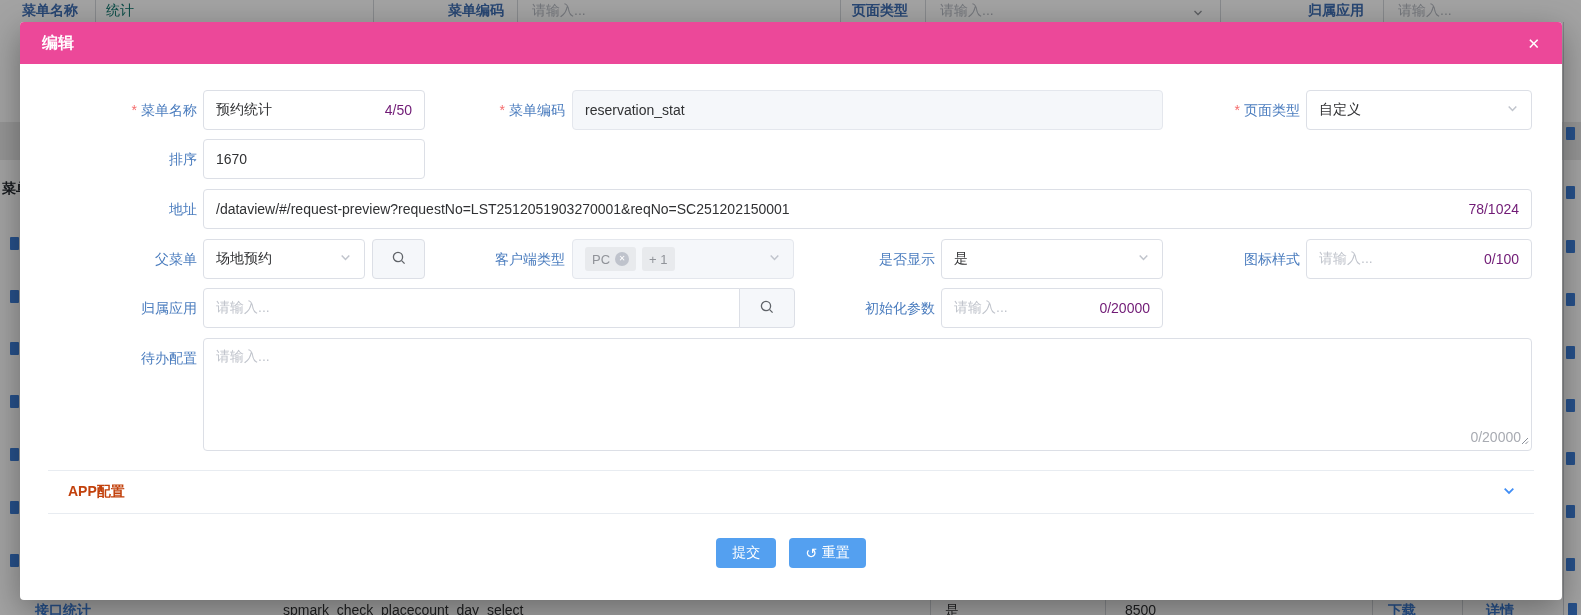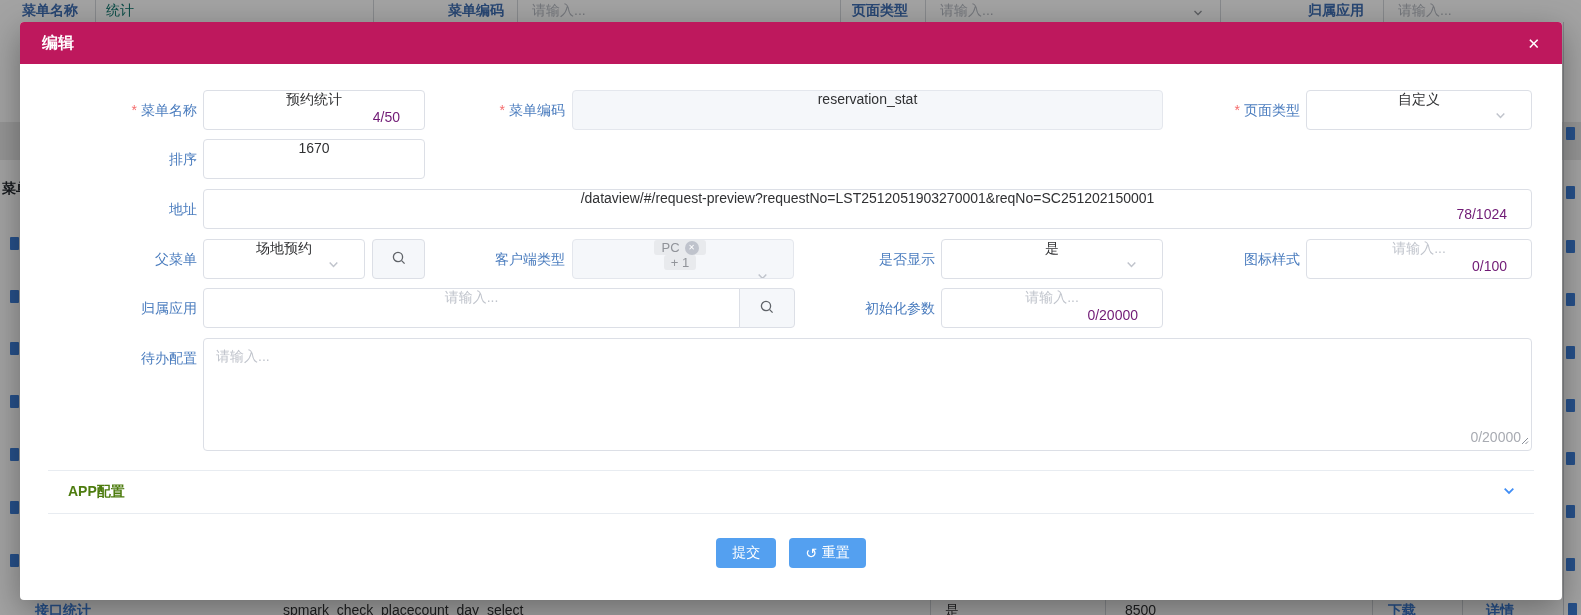--- a/index.html
+++ b/index.html
@@ -23,32 +23,32 @@
   .blink { color:#3d7fd9; font-weight:700; }
   .rline { position:absolute; top:22px; bottom:0; left:1563px; width:1px; background:#cfd2d8; }
 
   
   .overlay { position:absolute; inset:0; background:rgba(0,0,0,0.36); z-index:5; }
 
   
   .modal { position:absolute; left:20px; top:22px; width:1542px; height:578px;
     background:#fff; border-radius:4px; z-index:10;
     box-shadow:0 10px 34px rgba(0,0,0,0.35); }
-  .m-header { position:absolute; top:0; left:0; right:0; height:42px; background:#be185d;
+  .m-header { position:absolute; top:0; left:0; right:0; height:42px; background:#ec4899;
     border-radius:4px 4px 0 0; display:flex; align-items:center; padding:0 22px; }
   .m-title { color:#fff; font-size:16px; font-weight:700; }
   .m-close { margin-left:auto; color:#fff; font-size:15px; cursor:pointer; line-height:1; }
 
   .lbl { position:absolute; width:130px; height:40px; line-height:40px; text-align:right;
     color:#4a7cbe; white-space:nowrap; }
   .lbl .star { color:#f56c6c; margin-right:4px; }
 
   .ctl { position:absolute; height:40px; border:1px solid #dcdfe6; border-radius:4px;
-    background:#fff; display:flex; align-items:center; padding:0 24px; color:#303133;
-    overflow:hidden; white-space:nowrap;flex-direction:column; }
+    background:#fff; display:flex; align-items:center; padding:0 12px; color:#303133;
+    overflow:hidden; white-space:nowrap; }
   .ctl.disabled { background:#f5f7fa; border-color:#e4e7ed; }
   .ctl .ph { color:#c0c4cc; }
   .ctl .cnt { margin-left:auto; color:#701a75; padding-left:8px; }
   .ctl .chev { margin-left:auto; flex:0 0 auto; }
 
   .sbtn { position:absolute; height:40px; border:1px solid #dcdfe6; border-radius:4px;
     background:#f5f7fa; display:flex; align-items:center; justify-content:center; cursor:pointer; }
   .sbtn.append { border-radius:0 4px 4px 0; }
 
   .tag { height:24px; display:inline-flex; align-items:center; background:#e8eaed;
@@ -57,21 +57,21 @@
     font-size:8px; line-height:14px; text-align:center; margin-left:5px; cursor:pointer; }
 
   .txa { position:absolute; border:1px solid #dcdfe6; border-radius:4px; background:#fff; }
   .txa .ph { position:absolute; top:9px; left:12px; color:#c0c4cc; }
   .txa .cnt { position:absolute; right:10px; bottom:5px; color:#a8abb2; }
   .txa .grip { position:absolute; right:2px; bottom:2px; }
 
   .collapse { position:absolute; left:28px; width:1486px; top:448px; height:44px;
     border-top:1px solid #e8ecf1; border-bottom:1px solid #e8ecf1;
     display:flex; align-items:center; padding:0 18px 0 20px; cursor:pointer; }
-  .collapse .ttl { color:#4d7c0f; font-weight:700; }
+  .collapse .ttl { color:#c2410c; font-weight:700; }
   .collapse .chev { margin-left:auto; }
 
   .btn-row { position:absolute; top:516px; left:0; right:0; display:flex;
     justify-content:center; gap:13px; }
   .btn { height:30px; border:none; border-radius:4px; background:#54a0f0; color:#fff;
     font-size:14px; display:inline-flex; align-items:center; gap:5px; padding:0 16px;
     cursor:pointer; font-family:inherit; }
 </style>
 </head>
 <body>

